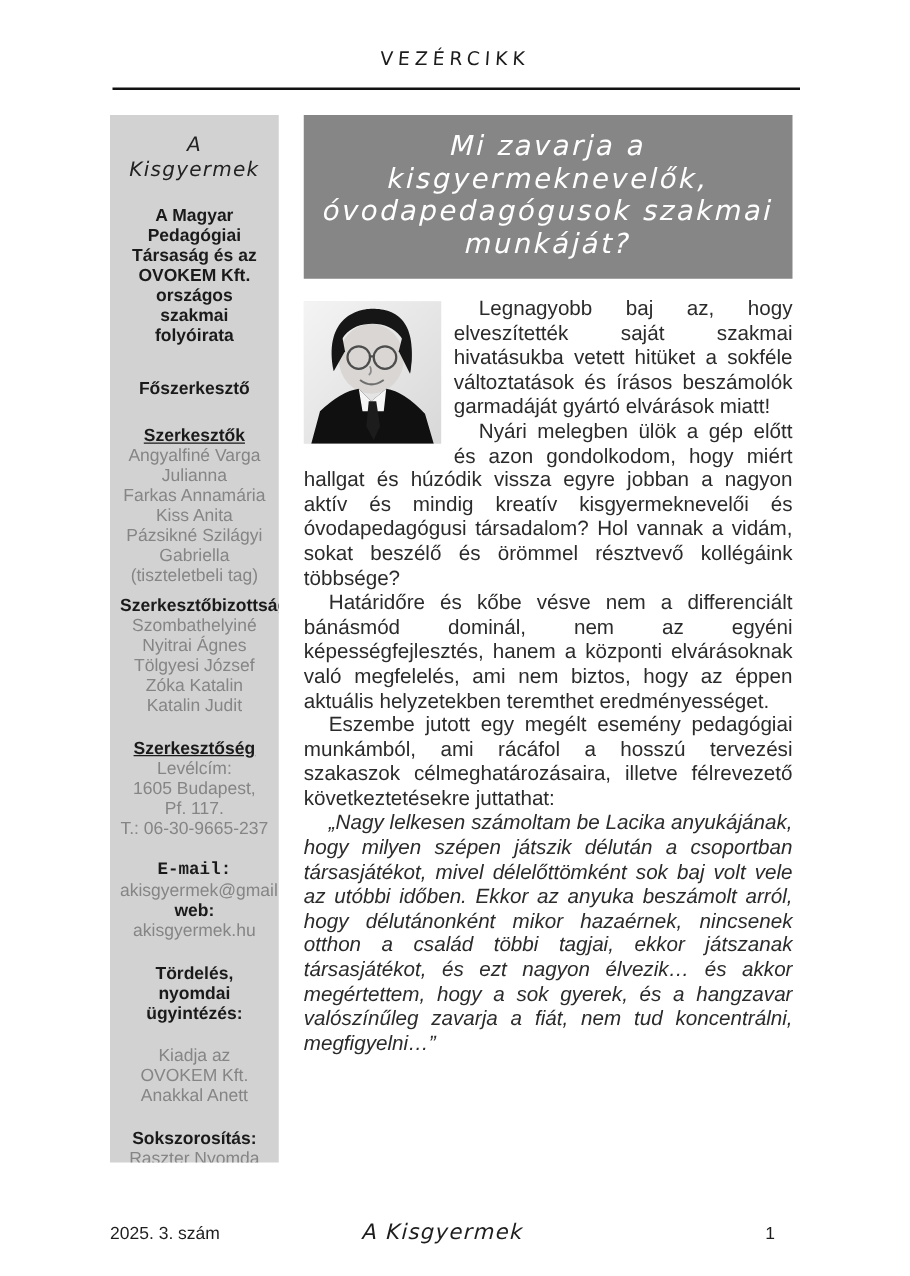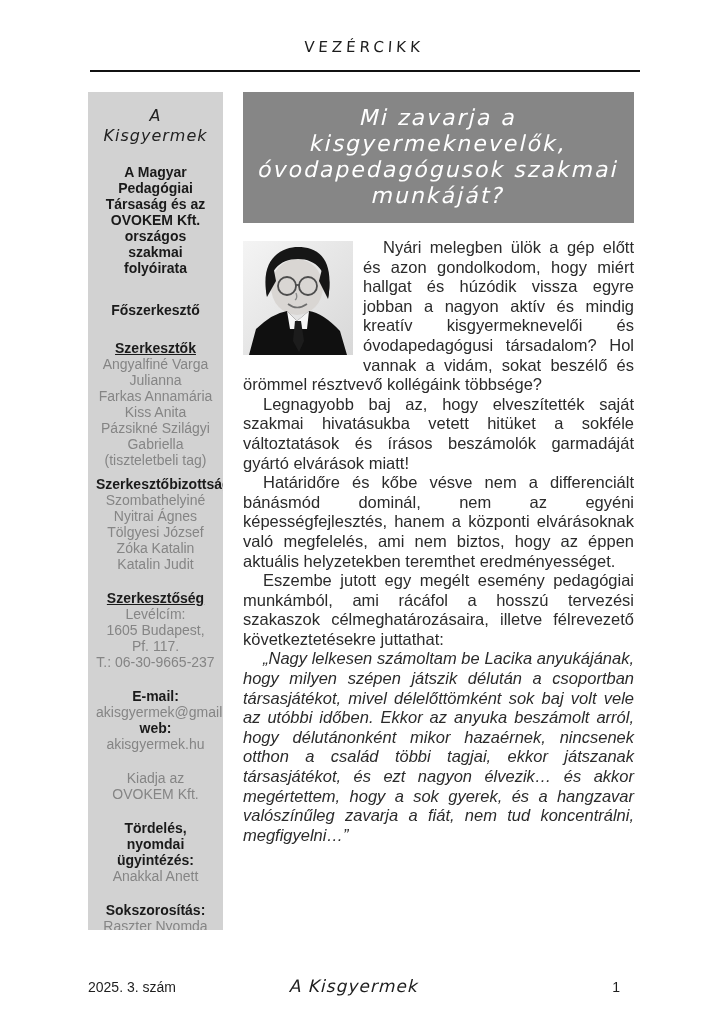--- a/index.html
+++ b/index.html
@@ -64,25 +64,25 @@
       <div class="sb-line sb-gray">(tiszteletbeli tag)</div>
       <div class="sb-line sb-bold" style="margin-top: 8px;">Szerkesztőbizottság</div>
       <div class="sb-line sb-gray">Szombathelyiné Nyitrai Ágnes</div>
       <div class="sb-line sb-gray">Tölgyesi József</div>
       <div class="sb-line sb-gray">Zóka Katalin</div>
       <div class="sb-line sb-gray">Katalin Judit</div>
       <div class="sb-line sb-bold" style="margin-top: 18px; text-decoration: underline;">Szerkesztőség</div>
       <div class="sb-line sb-gray">Levélcím:</div>
       <div class="sb-line sb-gray">1605 Budapest, Pf. 117.</div>
       <div class="sb-line sb-gray">T.: 06-30-9665-237</div>
-      <div class="sb-line sb-bold" style="margin-top: 18px;">E-mail:</div>
+      <div class="sb-line sb-bold" style="margin-top: 18px; font-family: Liberation Mono, monospace;">E-mail:</div>
       <div class="sb-line sb-gray">akisgyermek@gmail.com</div>
       <div class="sb-line sb-gray"><span class="sb-bold">web: </span><span class="sb-gray">akisgyermek.hu</span></div>
+      <div class="sb-line sb-bold" style="margin-top: 18px;">Tördelés, nyomdai ügyintézés:</div>
       <div class="sb-line sb-gray" style="margin-top: 18px;">Kiadja az OVOKEM Kft.</div>
-      <div class="sb-line sb-bold" style="margin-top: 18px;">Tördelés, nyomdai ügyintézés:</div>
       <div class="sb-line sb-gray">Anakkal Anett</div>
       <div class="sb-line sb-bold" style="margin-top: 18px;">Sokszorosítás:</div>
       <div class="sb-line sb-gray">Raszter Nyomda Kft.</div>
       <div class="sb-line sb-gray">ISSN 1789-2767</div>
     </aside>
 
   <main class="main">
     <div class="article-title">
         <div class="title-line">Mi zavarja a</div>
         <div class="title-line">kisgyermeknevelők,</div>
@@ -106,22 +106,22 @@
           <circle cx="44" cy="45" r="9" fill="none" stroke="#4d4d4d" stroke-width="1.8"></circle>
           <circle cx="65" cy="45" r="9" fill="none" stroke="#4d4d4d" stroke-width="1.8"></circle>
           <line x1="53" y1="44" x2="56" y2="44" stroke="#4d4d4d" stroke-width="1.8"></line>
           <path d="M53,52 q2,5 -1,7" fill="none" stroke="#8a8a8a" stroke-width="1.4"></path>
           <path d="M45,63 q9,7 19,0" fill="none" stroke="#6f6f6f" stroke-width="1.6"></path>
           <path d="M6,114 L13,88 Q30,72 44,70 L54,80 L66,70 Q80,72 97,90 L104,114 Z" fill="#101010"></path>
           <path d="M44,70 L54,80 L66,70 L64,88 L47,88 Z" fill="#f6f6f6"></path>
           <path d="M52,80 L58,80 L61,100 L56,111 L50,100 Z" fill="#1c1c1c"></path>
         </svg>
       </div>
-    <p class="para">Nyári melegben ülök a gép előtt és azon gondolkodom, hogy miért hallgat és húzódik vissza egyre jobban a nagyon aktív és mindig kreatív kisgyermeknevelői és óvodapedagógusi társadalom? Hol vannak a vidám, sokat beszélő és örömmel résztvevő kollégáink többsége?</p>
-        <p class="para">Legnagyobb baj az, hogy elveszítették saját szakmai hivatásukba vetett hitüket a sokféle változtatások és írásos beszámolók garmadáját gyártó elvárások miatt!</p>
+    <p class="para">Legnagyobb baj az, hogy elveszítették saját szakmai hivatásukba vetett hitüket a sokféle változtatások és írásos beszámolók garmadáját gyártó elvárások miatt!</p>
+        <p class="para">Nyári melegben ülök a gép előtt és azon gondolkodom, hogy miért hallgat és húzódik vissza egyre jobban a nagyon aktív és mindig kreatív kisgyermeknevelői és óvodapedagógusi társadalom? Hol vannak a vidám, sokat beszélő és örömmel résztvevő kollégáink többsége?</p>
         <p class="para">Határidőre és kőbe vésve nem a differenciált bánásmód dominál, nem az egyéni képességfejlesztés, hanem a központi elvárásoknak való megfelelés, ami nem biztos, hogy az éppen aktuális helyzetekben teremthet eredményességet.</p>
         <p class="para">Eszembe jutott egy megélt esemény pedagógiai munkámból, ami rácáfol a hosszú tervezési szakaszok célmeghatározásaira, illetve félrevezető következtetésekre juttathat:</p>
         <p class="para italic">„Nagy lelkesen számoltam be Lacika anyukájának, hogy milyen szépen játszik délután a csoportban társasjátékot, mivel délelőttömként sok baj volt vele az utóbbi időben. Ekkor az anyuka beszámolt arról, hogy délutánonként mikor hazaérnek, nincsenek otthon a család többi tagjai, ekkor játszanak társasjátékot, és ezt nagyon élvezik… és akkor megértettem, hogy a sok gyerek, és a hangzavar valószínűleg zavarja a fiát, nem tud koncentrálni, megfigyelni…”</p>
       </div>
   </main>
 
   <div class="footer">
     <span class="f-left">2025. 3. szám</span>
     <span class="f-center">A Kisgyermek</span>
     <span class="f-right">1</span>

